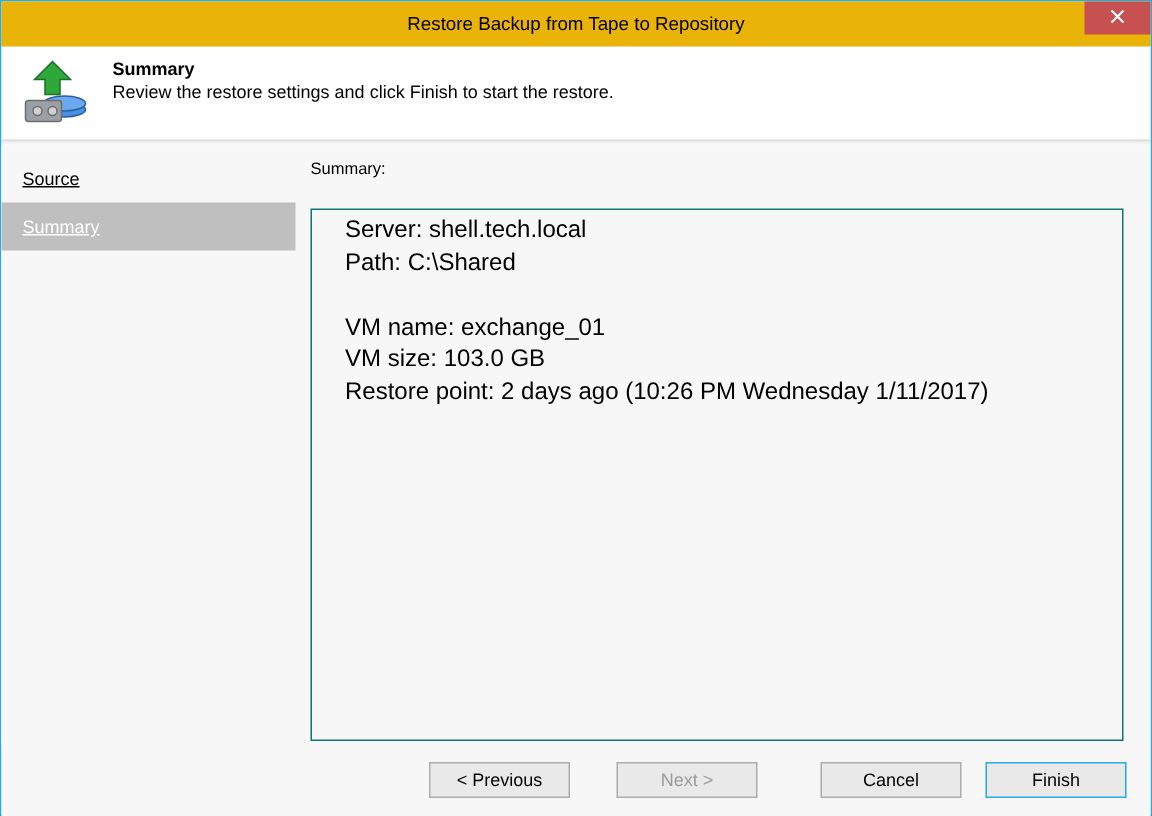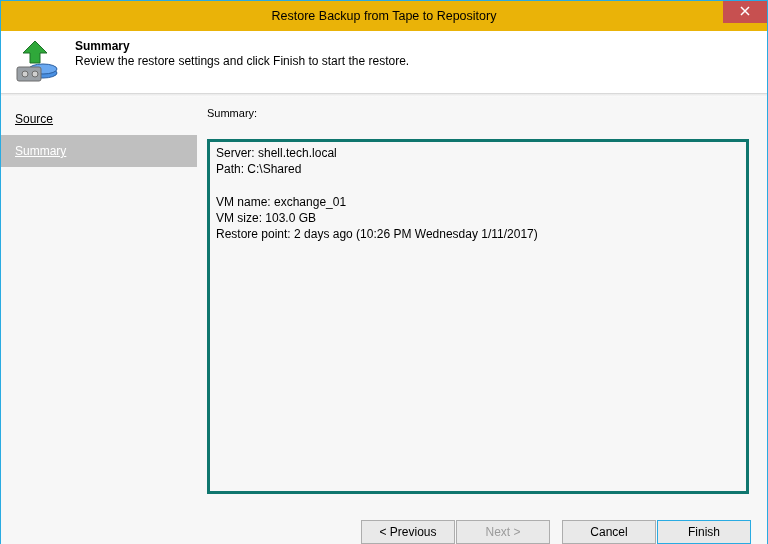--- a/index.html
+++ b/index.html
@@ -85,51 +85,52 @@
     flex: 1;
     padding: 10px 18px 10px 10px;
   }
   .summary-label {
     font-size: 11px; color: #000;
     margin-bottom: 20px;
   }
   .summary-box {
     width: 100%;
     height: 355px;
-    border: 3px solid #0f766e;
+    border: 1px solid #0f766e;
     background: #f7f7f7;
-    padding: 3px 6px;
-    font-size: 12px;
+    padding: 3px 22px;
+    font-size: 16px;
     color: #000;
     white-space: pre;
     overflow: hidden;
     line-height: 1.35;
   }
   .footer {
     height: 48px;
     background: #f7f7f7;
     display: flex;
-    align-items: flex-end;
+    align-items: center;
     justify-content: flex-end;
     padding-right: 16px;
-    gap: 1px;
+    gap: 16px;
   }
   .footer .spacer-between { width: 10px; }
   button.win {
     width: 94px; height: 24px;
     border: 1px solid #adadad;
     background: #e9e9e9;
     font-family: inherit; font-size: 12px;
     color: #000;
     cursor: pointer;
     padding: 0;
   }
   button.win:disabled {
     color: #9b9b9b;
     cursor: default;
+    margin-left: 15px;
   }
   button.win.primary {
     border: 1px solid #29abe2;
   }
 </style>
 </head>
 <body>
 
 <div class="outer-border">
 

